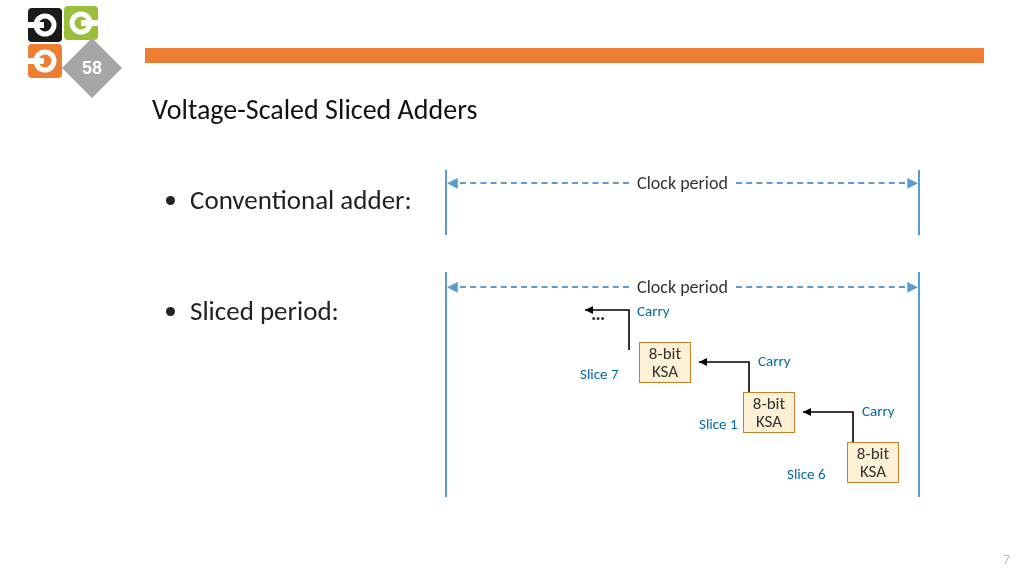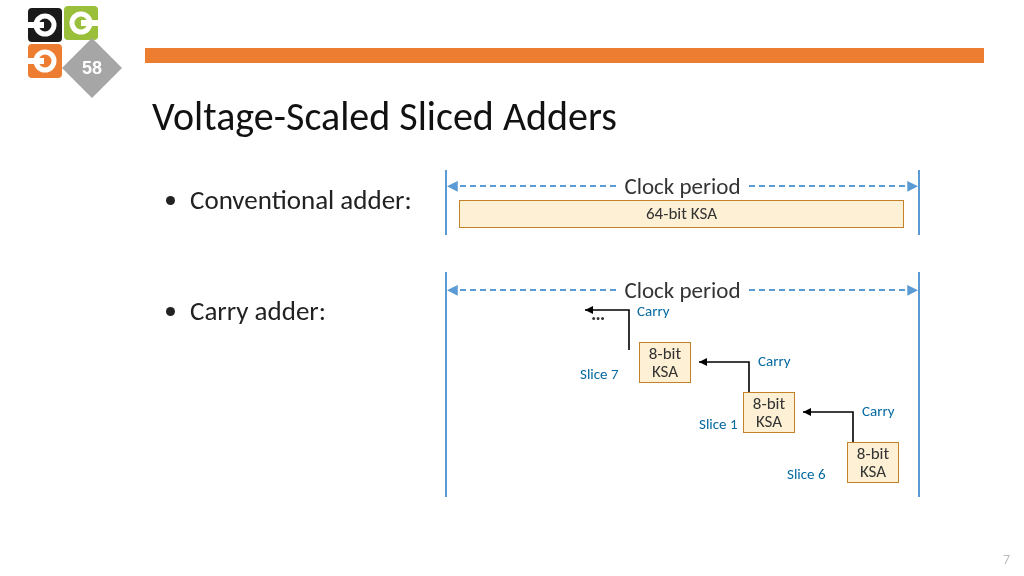--- a/index.html
+++ b/index.html
@@ -1,33 +1,33 @@
 <!DOCTYPE html>
 <html><head>
 <meta charset="utf-8">
 <style>
   * { box-sizing: border-box; margin: 0; padding: 0; }
   html, body { width: 1024px; height: 576px; font-family: Calibri, "Segoe UI", Arial, sans-serif; background: #fff; color: #333; position: relative; }
   .logo { position: absolute; top: 6px; left: 22px; width: 100px; height: 100px; }
   .bar { position: absolute; top: 48px; left: 145px; right: 40px; height: 15px; background: #ED7D31; }
-  .title { position: absolute; top: 92px; left: 152px; font-size: 40px; color: #111; font-weight: 400; }
+  .title { position: absolute; top: 92px; left: 152px; font-size: 28px; color: #111; font-weight: 400; }
   .bullets { position: absolute; top: 183px; left: 172px; width: 270px; font-size: 27px; color: #222; }
   .bullets li { list-style: disc; margin-left: 18px; margin-bottom: 78px; }
   .diagram { position: absolute; top: 170px; left: 445px; width: 475px; height: 340px; }
   
   .vline { position: absolute; width: 0; border-left: 2px solid #5B9BD5; }
   .edge-top-l { top: 0; left: 0; height: 65px; }
   .edge-top-r { top: 0; right: 0; height: 65px; }
   .edge-bot-l { top: 102px; left: 0; height: 225px; }
   .edge-bot-r { top: 102px; right: 0; height: 225px; }
   
   .dash-row { position: absolute; left: 2px; right: 2px; display: flex; align-items: center; color: #5B9BD5; font-size: 18px; }
   .dash-row .arr { font-size: 14px; line-height: 1; }
   .dash-row .line { flex: 1; height: 0; border-top: 2px dashed #5B9BD5; margin: 0 2px; }
-  .dash-row .lbl { color: #333; font-size: 23px; margin: 0 6px; white-space: nowrap; }
+  .dash-row .lbl { color: #333; font-size: 18px; margin: 0 6px; white-space: nowrap; }
   .dash1 { top: 2px; }
   .dash2 { top: 106px; }
   
   .ksa { position: absolute; border: 1.5px solid #C28228; background: #FDF0D5; text-align: center; font-size: 17px; color: #333; display: flex; align-items: center; justify-content: center; flex-direction: column; line-height: 1.05; }
   .ksa-big { top: 30px; left: 14px; width: 445px; height: 28px; }
   .ksa2 { top: 172px; left: 194px; width: 52px; height: 41px; }
   .ksa1 { top: 222px; left: 298px; width: 52px; height: 41px; }
   .ksa0 { top: 272px; left: 402px; width: 52px; height: 41px; }
   
   .small { position: absolute; font-size: 15px; color: #0369a1; }
@@ -52,36 +52,33 @@
   <text x="70" y="68" text-anchor="middle" font-size="18" font-weight="bold" fill="#fff" font-family="Arial">58</text>
 </svg>
 </div>
 
 <div class="bar"></div>
 
 <div class="title">Voltage-Scaled Sliced Adders</div>
 
 <ul class="bullets">
   <li>Conventional adder:</li>
-  <li>Carry adder:</li>
+  <li>Sliced period:</li>
 </ul>
 
 <div class="diagram">
 
   <div class="vline edge-top-l"></div>
   <div class="vline edge-top-r"></div>
   <div class="dash-row dash1">
     <span class="arr">◀</span>
     <span class="line"></span>
     <span class="lbl">Clock period</span>
     <span class="line"></span>
     <span class="arr">▶</span>
-  </div>
-  <div class="ksa ksa-big">
-    <span>64-bit KSA</span>
   </div>
 
   <div class="vline edge-bot-l"></div>
   <div class="vline edge-bot-r"></div>
   <div class="dash-row dash2">
     <span class="arr">◀</span>
     <span class="line"></span>
     <span class="lbl">Clock period</span>
     <span class="line"></span>
     <span class="arr">▶</span>

